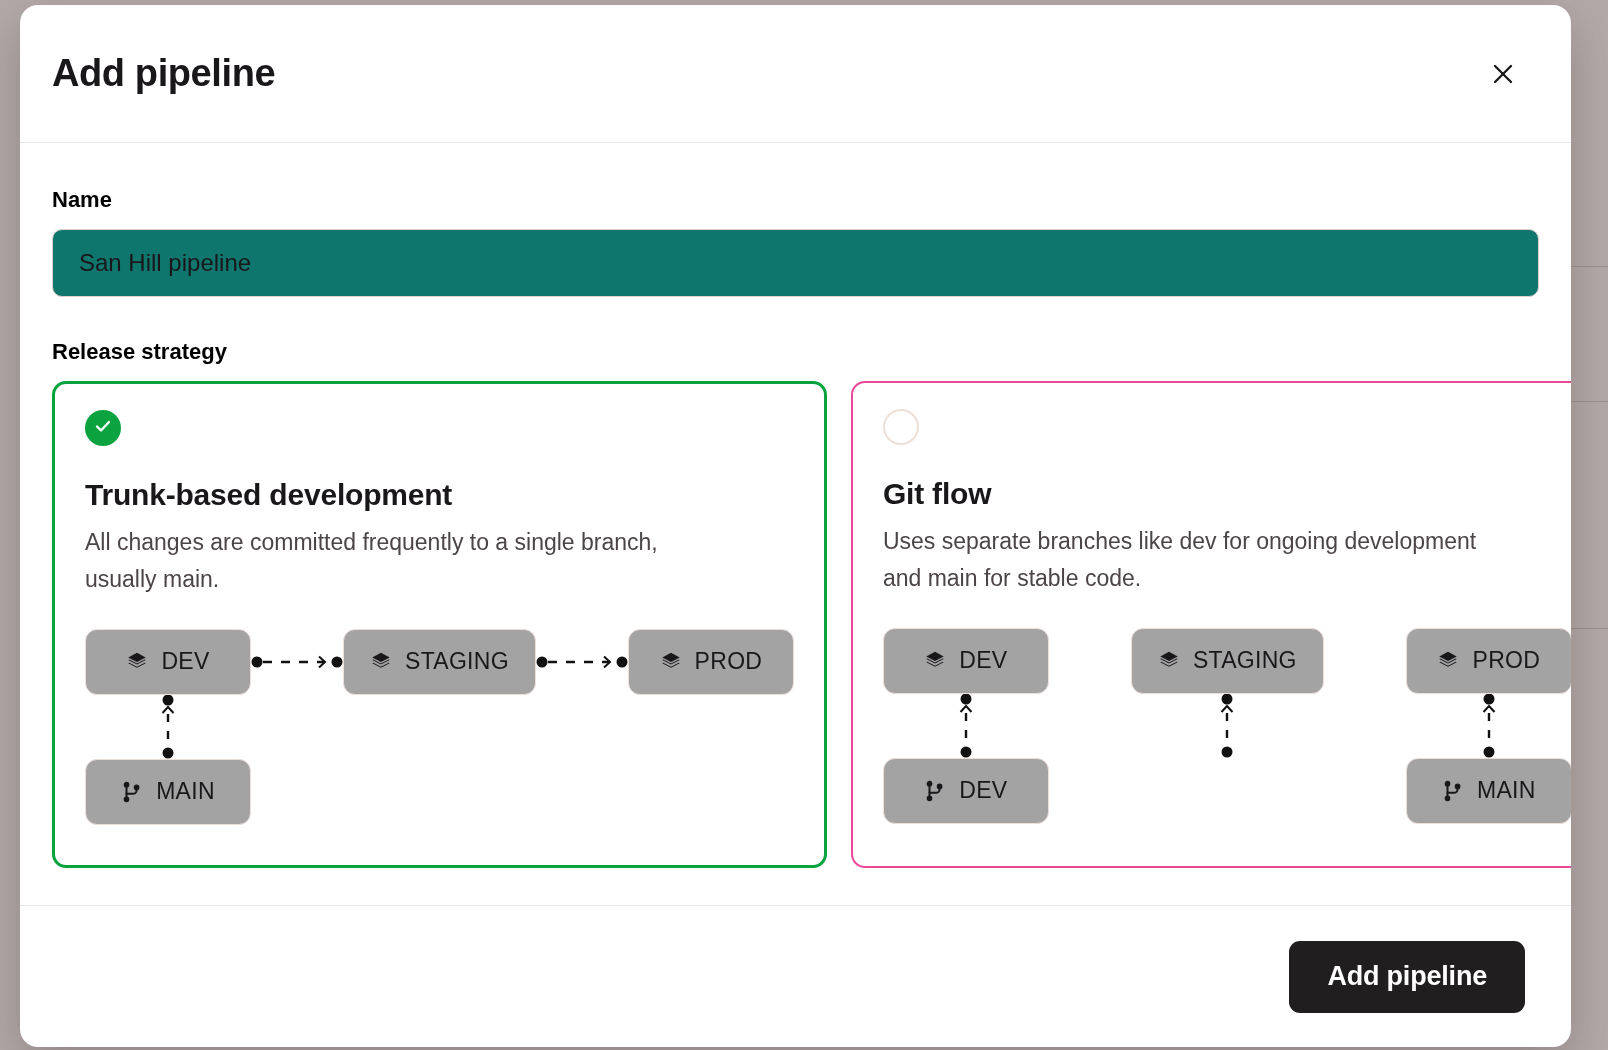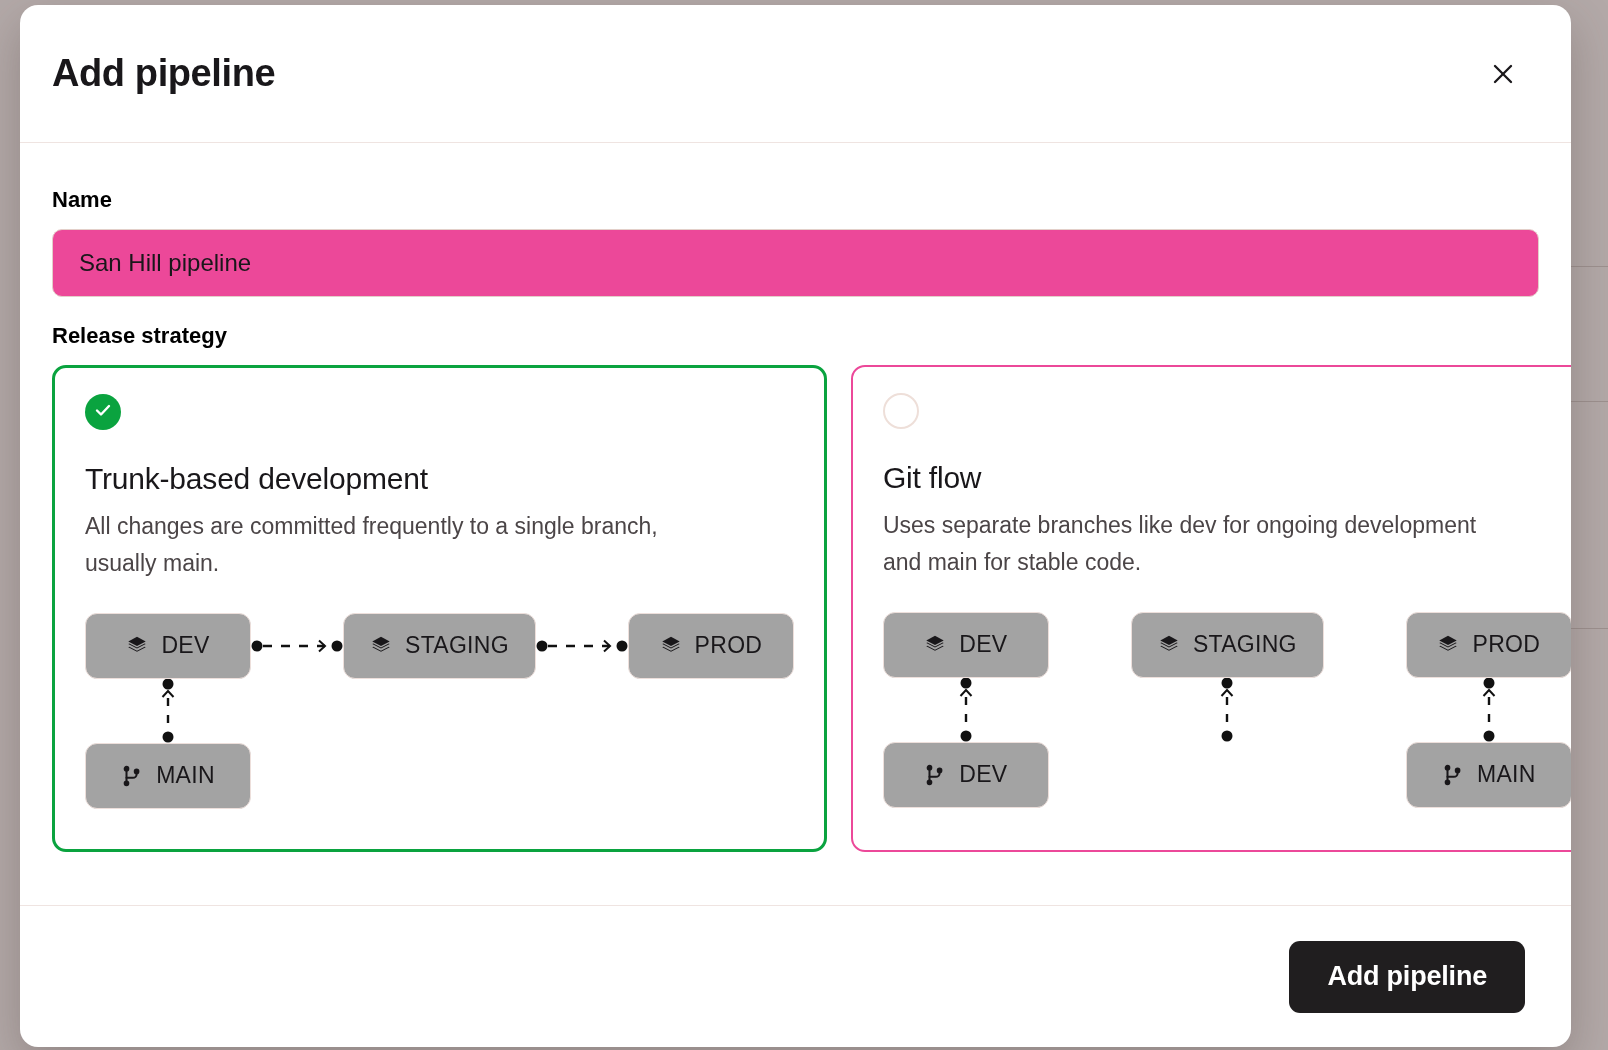--- a/index.html
+++ b/index.html
@@ -104,26 +104,26 @@
 
   #name-input {
     width: 100%;
     height: 68px;
     border: 1px solid #e3cfc9;
     border-radius: 10px;
     padding: 0 26px;
     font-size: 24px;
     font-family: "Liberation Sans", sans-serif;
     color: #19171a;
-    background: #ec4899;
+    background: #0f766e;
     outline: none;
   }
   #name-input::placeholder { color: #a8998f; }
 
-  #release-strategy-label { margin-top: 26px; }
+  #release-strategy-label { margin-top: 42px; }
 
   
   #strategy-cards {
     display: flex;
     gap: 24px;
     margin-top: 14px;
   }
 
   .strategy-card {
     flex: 1 1 0;
@@ -143,21 +143,21 @@
     display: flex;
     align-items: center;
     justify-content: center;
     margin-bottom: 32px;
   }
   .radio-marker.on { background: #0aa33f; }
   .radio-marker.off { background: #fff; border: 2px solid #eedfd9; }
 
   .card-title {
     font-size: 30px;
-    font-weight: normal;
+    font-weight: bold;
     color: #19171a;
     margin-bottom: 12px;
     letter-spacing: -0.2px;
   }
 
   .card-desc {
     font-size: 23px;
     line-height: 1.62;
     color: #4b4547;
     max-width: 600px;

